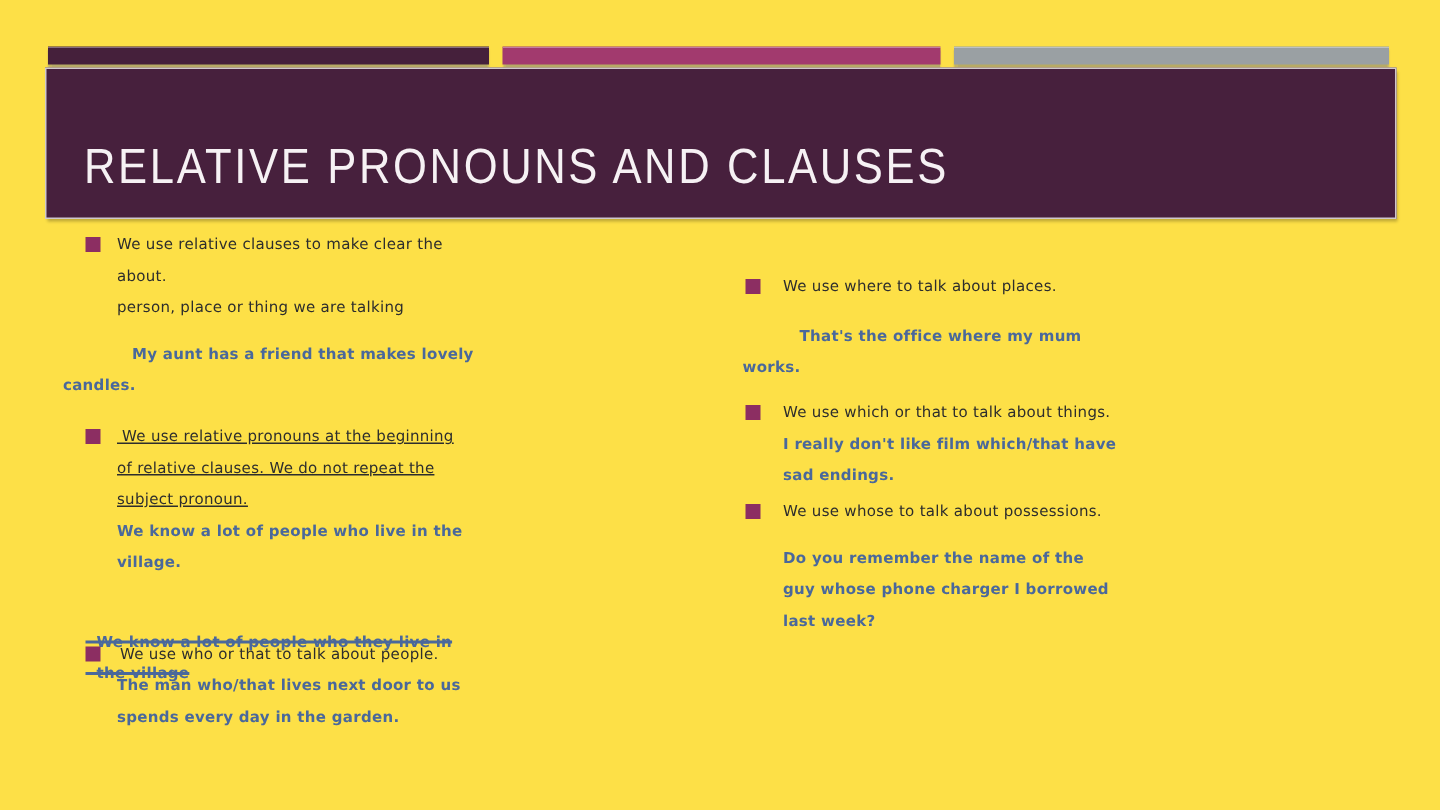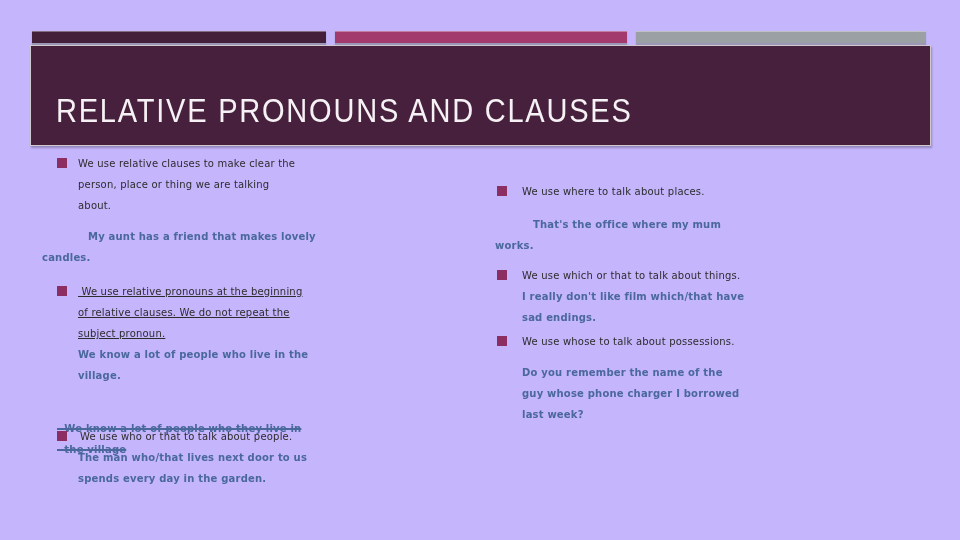--- a/index.html
+++ b/index.html
@@ -1,17 +1,17 @@
 <!DOCTYPE html>
 <html><head>
 <meta charset="utf-8">
 <style>
   html,body{margin:0;padding:0;background:#ffffff;}
   .slide{
-    position:relative;width:960px;height:540px;background:#c4b5fd;overflow:hidden;
+    position:relative;width:960px;height:540px;background:#fde047;overflow:hidden;
     font-family:"DejaVu Sans","Liberation Sans",sans-serif;
   }
   
   .bar{position:absolute;top:31px;height:12px;
        box-shadow:inset 0 1px 0 rgba(255,255,255,0.35), 0 2px 1px rgba(125,125,125,0.55);}
   .bar1{left:32px;width:294px;background:#45203b;}
   .bar2{left:335px;width:292px;background:#a23a6e;}
   .bar3{left:636px;width:290px;background:#9aa0a3;}
   
   .titleblock{
@@ -43,22 +43,22 @@
   <div class="bar bar2"></div>
   <div class="bar bar3"></div>
 
   <div class="titleblock">
     <div class="title">RELATIVE PRONOUNS AND CLAUSES</div>
   </div>
 
   <div class="item bulleted" style="left:57px;top:153px;">
     <span class="sq"></span>
     <span class="ln">We use relative clauses to make clear the</span>
+    <span class="ln">about.</span>
     <span class="ln">person, place or thing we are talking</span>
-    <span class="ln">about.</span>
   </div>
 
   <div class="item example" style="left:42px;top:226px;">
     <span class="ln" style="padding-left:46px;">My aunt has a friend that makes lovely</span>
     <span class="ln">candles.</span>
   </div>
 
   <div class="item bulleted" style="left:57px;top:281px;text-decoration:underline;">
     <span class="sq"></span>
     <span class="ln">&nbsp;We use relative pronouns at the beginning</span>

